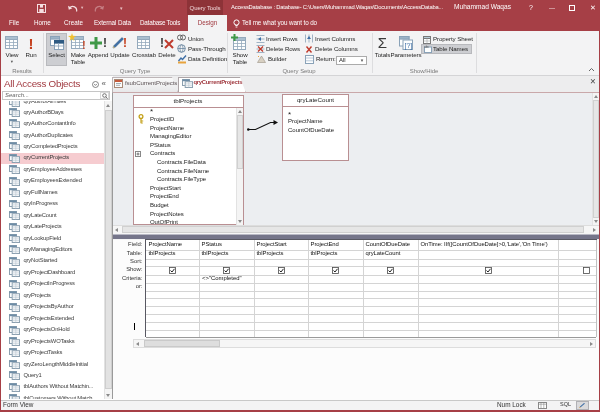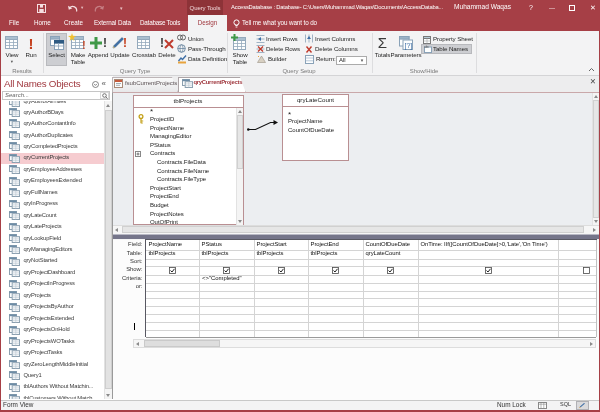--- a/index.html
+++ b/index.html
@@ -181,21 +181,21 @@
 <svg class="a" style="left:424px;top:45px" width="8" height="8" viewBox="0 0 8 8">
 <rect x="0.5" y="2" width="7" height="5.5" fill="#fdfefe" stroke="#8aa2b8"></rect>
 <text x="0" y="2.5" font-size="3.2" fill="#555" font-family="Liberation Sans">abc</text>
     </svg>
 <div class="t" style="left:433px;top:48.8px;font-size:6.2px;line-height:6.2px;color:#262626;font-weight:400;margin-top:-3.1px;letter-spacing:-0.1px;">Table Names</div>
 <svg class="a" style="left:588px;top:67px" width="7" height="5" viewBox="0 0 7 5">
 <path d="M1 4 L3.5 1.5 L6 4" fill="none" stroke="#666" stroke-width="1"></path>
     </svg>
 <div class="a" style="left:1px;top:76px;width:111px;height:324px;background:#fff;"></div>
 <div class="a" style="left:112px;top:77px;width:1px;height:322px;background:#9a9a9a;"></div>
-<div class="t" style="left:4px;top:84px;font-size:9.8px;line-height:9.8px;color:#a13a40;font-weight:400;margin-top:-4.9px;letter-spacing:-0.25px;">All Names Objects</div>
+<div class="t" style="left:4px;top:84px;font-size:9.8px;line-height:9.8px;color:#a13a40;font-weight:400;margin-top:-4.9px;letter-spacing:-0.25px;">All Access Objects</div>
 <svg class="a" style="left:92px;top:80.5px" width="7" height="7" viewBox="0 0 7 7">
 <circle cx="3.5" cy="3.5" r="3" fill="none" stroke="#666" stroke-width="0.8"></circle>
 <path d="M2.2 3 L3.5 4.4 L4.8 3" fill="none" stroke="#666" stroke-width="0.8"></path>
     </svg>
 <div class="t" style="left:101.5px;top:84px;font-size:8px;line-height:8px;color:#555;font-weight:400;margin-top:-4.0px;">«</div>
 <div class="a" style="left:2px;top:90.5px;width:108px;height:9.5px;background:#fff;border:1px solid #c6c6c6;"></div>
 <div class="t" style="left:5px;top:95.2px;font-size:6px;line-height:6px;color:#666;font-weight:400;margin-top:-3.0px;font-style:italic;">Search...</div>
 <div class="a" style="left:100px;top:91.5px;width:9px;height:7.5px;background:#fdfdfd;border:1px solid #d8d8d8;"></div>
 <svg class="a" style="left:101.5px;top:92.5px" width="6" height="6" viewBox="0 0 6 6">
 <circle cx="2.5" cy="2.5" r="1.8" fill="none" stroke="#555" stroke-width="0.8"></circle>

